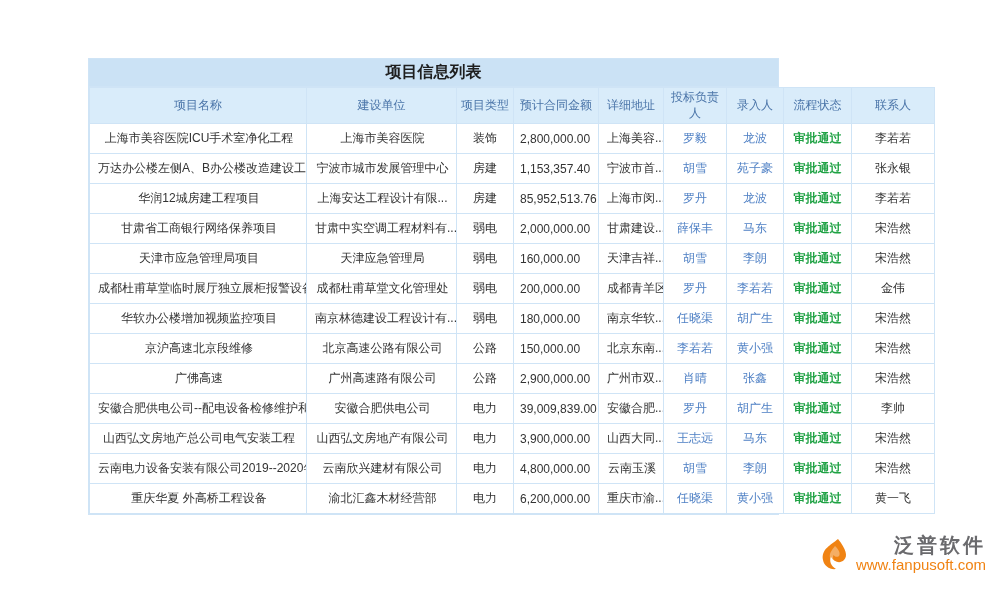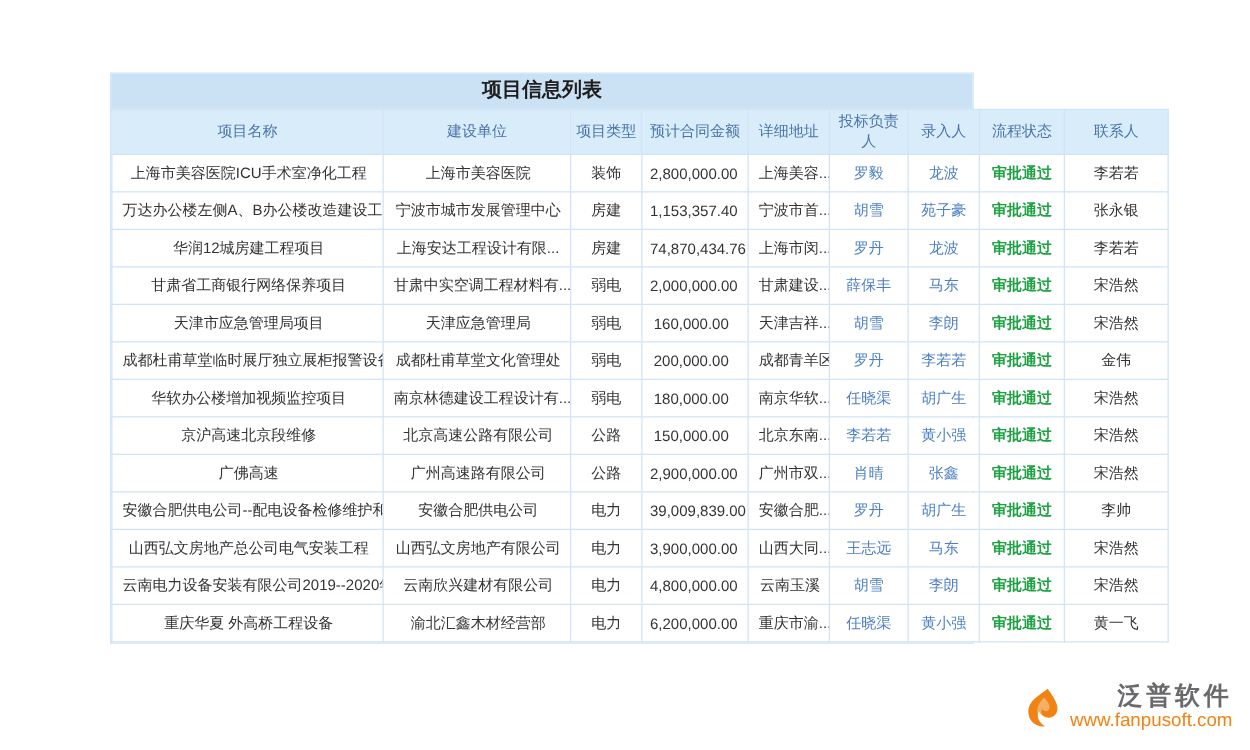--- a/index.html
+++ b/index.html
@@ -35,25 +35,25 @@
     height:36px;border:1px solid var(--border);
     padding:2px 4px;line-height:1.3;text-align:center;
     white-space:normal;
   }
   tbody td{
     height:30px;border:1px solid var(--border);
     padding:2px 6px;white-space:nowrap;overflow:hidden;
     background:#fff;text-align:center;
   }
   td.col-name,td.col-unit,td.col-address{text-align:center;padding-left:8px}
-  td.col-amount{text-align:center;padding-right:12px}
+  td.col-amount{text-align:left;padding-right:12px}
   td.col-bidder,td.col-recorder{color:var(--link);cursor:pointer}
   td.col-status{color:var(--status_ok);font-weight:bold;cursor:pointer}
   .brand{
-    position:absolute;right:14px;bottom:14px;
+    position:absolute;right:14px;bottom:26px;
     display:flex;align-items:center;gap:7px;
   }
   .brand-text{display:flex;flex-direction:column;align-items:flex-end}
   .brand-name{font-size:20px;font-weight:bold;color:#6a6a6d;letter-spacing:3px;line-height:1.1}
   .brand-url{font-size:15px;color:var(--brand_orange);line-height:1.2}
 </style>
 </head>
 <body>
 
 <div class="panel">
@@ -103,21 +103,21 @@
           <td class="col-address">宁波市首...</td>
           <td class="col-bidder">胡雪</td>
           <td class="col-recorder">苑子豪</td>
           <td class="col-status">审批通过</td>
           <td class="col-contact">张永银</td>
         </tr>
         <tr>
           <td class="col-name">华润12城房建工程项目</td>
           <td class="col-unit">上海安达工程设计有限...</td>
           <td class="col-type">房建</td>
-          <td class="col-amount">74,870,434.76</td>
+          <td class="col-amount">85,952,513.76</td>
           <td class="col-address">上海市闵...</td>
           <td class="col-bidder">罗丹</td>
           <td class="col-recorder">龙波</td>
           <td class="col-status">审批通过</td>
           <td class="col-contact">李若若</td>
         </tr>
         <tr>
           <td class="col-name">甘肃省工商银行网络保养项目</td>
           <td class="col-unit">甘肃中实空调工程材料有...</td>
           <td class="col-type">弱电</td>

